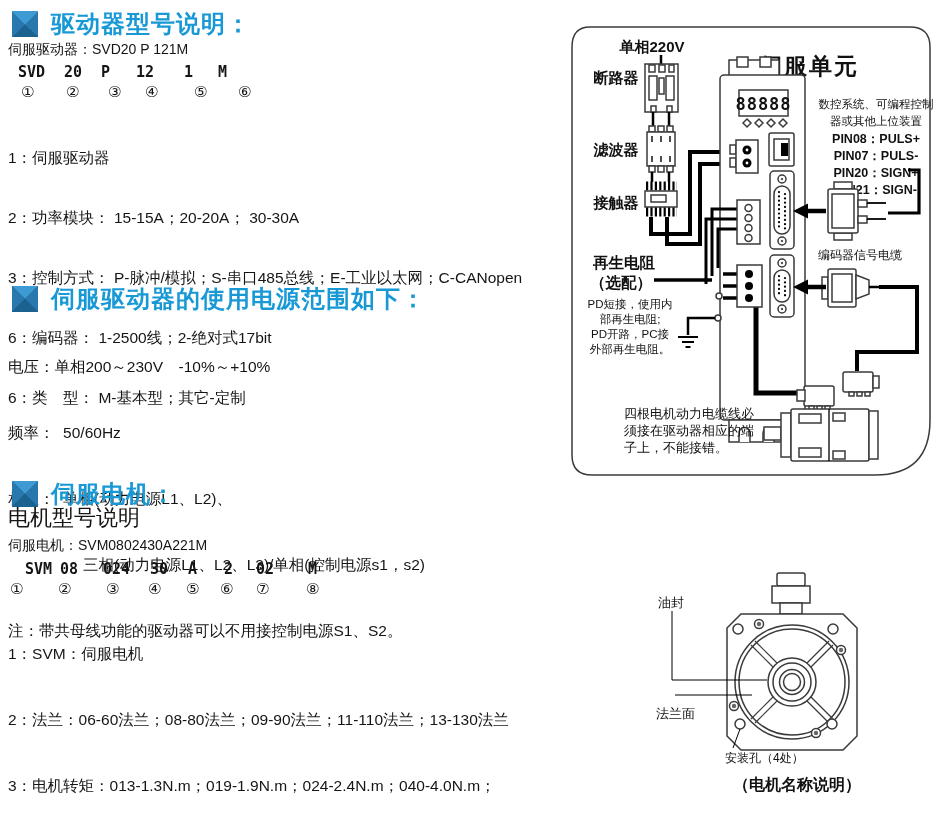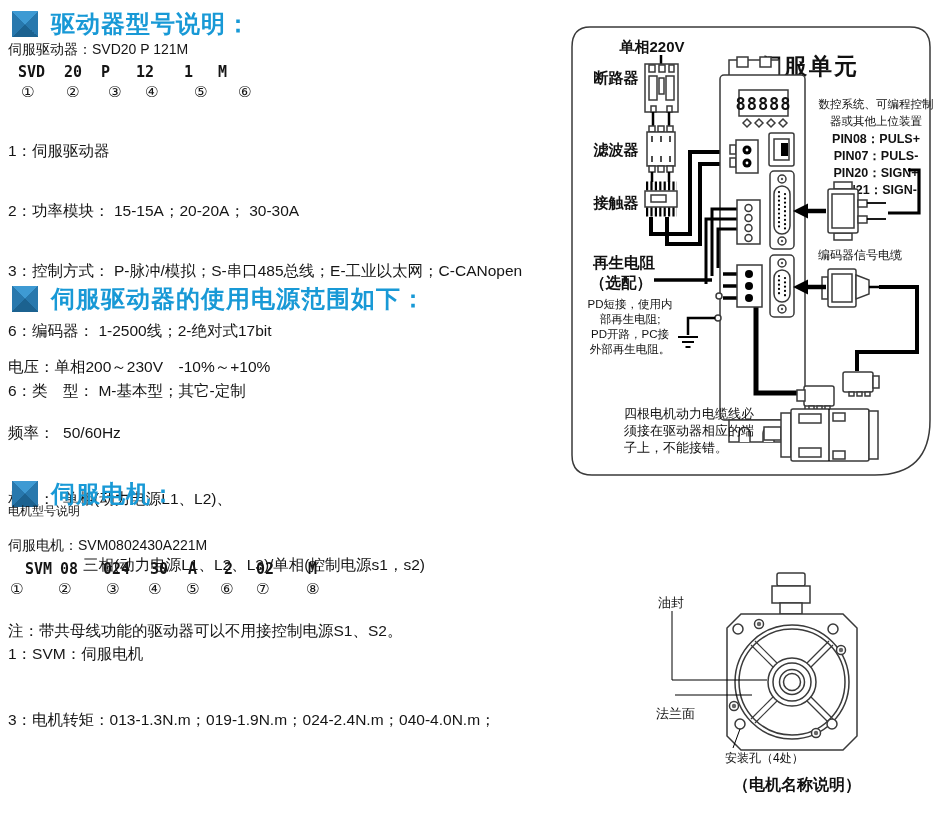--- a/index.html
+++ b/index.html
@@ -9,21 +9,21 @@
     overflow:hidden;
   }
   .abs{position:absolute;}
   .sec-head{position:absolute;left:12px;display:flex;align-items:center;gap:13px;}
   .sq{
     width:26px;height:26px;flex:none;
     background:conic-gradient(from -45deg,#3e9ad3 0 90deg,#2878ad 90deg 180deg,#1c6290 180deg 270deg,#2878ad 270deg 360deg);
   }
   .sec-title{color:#1899d6;font-size:24px;font-weight:bold;letter-spacing:1px;}
   .tline{position:absolute;left:8px;font-size:14px;white-space:pre;}
-  .subtitle{position:absolute;left:8px;font-size:12px;}
+  .subtitle{position:absolute;left:8px;font-size:22px;}
   .row{position:absolute;left:0;width:560px;height:20px;}
   .row span{position:absolute;top:0;font-family:"DejaVu Sans Mono","Liberation Mono",monospace;font-weight:bold;font-size:15px;}
   .circrow span{font-family:"DejaVu Sans","Liberation Sans",sans-serif;font-weight:normal;font-size:15px;}
   .list{position:absolute;left:8px;font-size:15.5px;line-height:20px;white-space:pre;}
   .list.lh22{line-height:22px;}
   .ind75{padding-left:75px;}
   svg .ln{stroke:#000;fill:none;}
   svg .comp{fill:#ffffff;stroke:#3a3a3a;stroke-width:1.5;}
   svg text{fill:#111;}
   .wt15{font:bold 15px "Liberation Sans",sans-serif;}
@@ -53,21 +53,21 @@
   <span style="left:218px">M</span>
 </div>
 <div class="row circrow" style="top:83px">
   <span style="left:21px">①</span>
   <span style="left:66px">②</span>
   <span style="left:108px">③</span>
   <span style="left:145px">④</span>
   <span style="left:194px">⑤</span>
   <span style="left:238px">⑥</span>
 </div>
-<div class="list" style="top:101px">
+<div class="list" style="top:108px">
   <div>1：伺服驱动器</div>
   <div>2：功率模块： 15-15A；20-20A； 30-30A</div>
   <div>3：控制方式： P-脉冲/模拟；S-串口485总线；E-工业以太网；C-CANopen</div>
   <div>6：编码器： 1-2500线；2-绝对式17bit</div>
   <div>6：类　型： M-基本型；其它-定制</div>
 </div>
 
 <div class="sec-head" style="top:283px">
   <span class="sq"></span>
   <span class="sec-title">伺服驱动器的使用电源范围如下：</span>
@@ -101,20 +101,21 @@
   <span style="left:58px">②</span>
   <span style="left:106px">③</span>
   <span style="left:148px">④</span>
   <span style="left:186px">⑤</span>
   <span style="left:220px">⑥</span>
   <span style="left:256px">⑦</span>
   <span style="left:306px">⑧</span>
 </div>
 <div class="list lh22" style="top:599px">
   <div>1：SVM：伺服电机</div>
+  <div>2：法兰：06-60法兰；08-80法兰；09-90法兰；11-110法兰；13-130法兰</div>
   <div>3：电机转矩：013-1.3N.m；019-1.9N.m；024-2.4N.m；040-4.0N.m；</div>
   
   
   
   
   
   
   
 </div>
 

